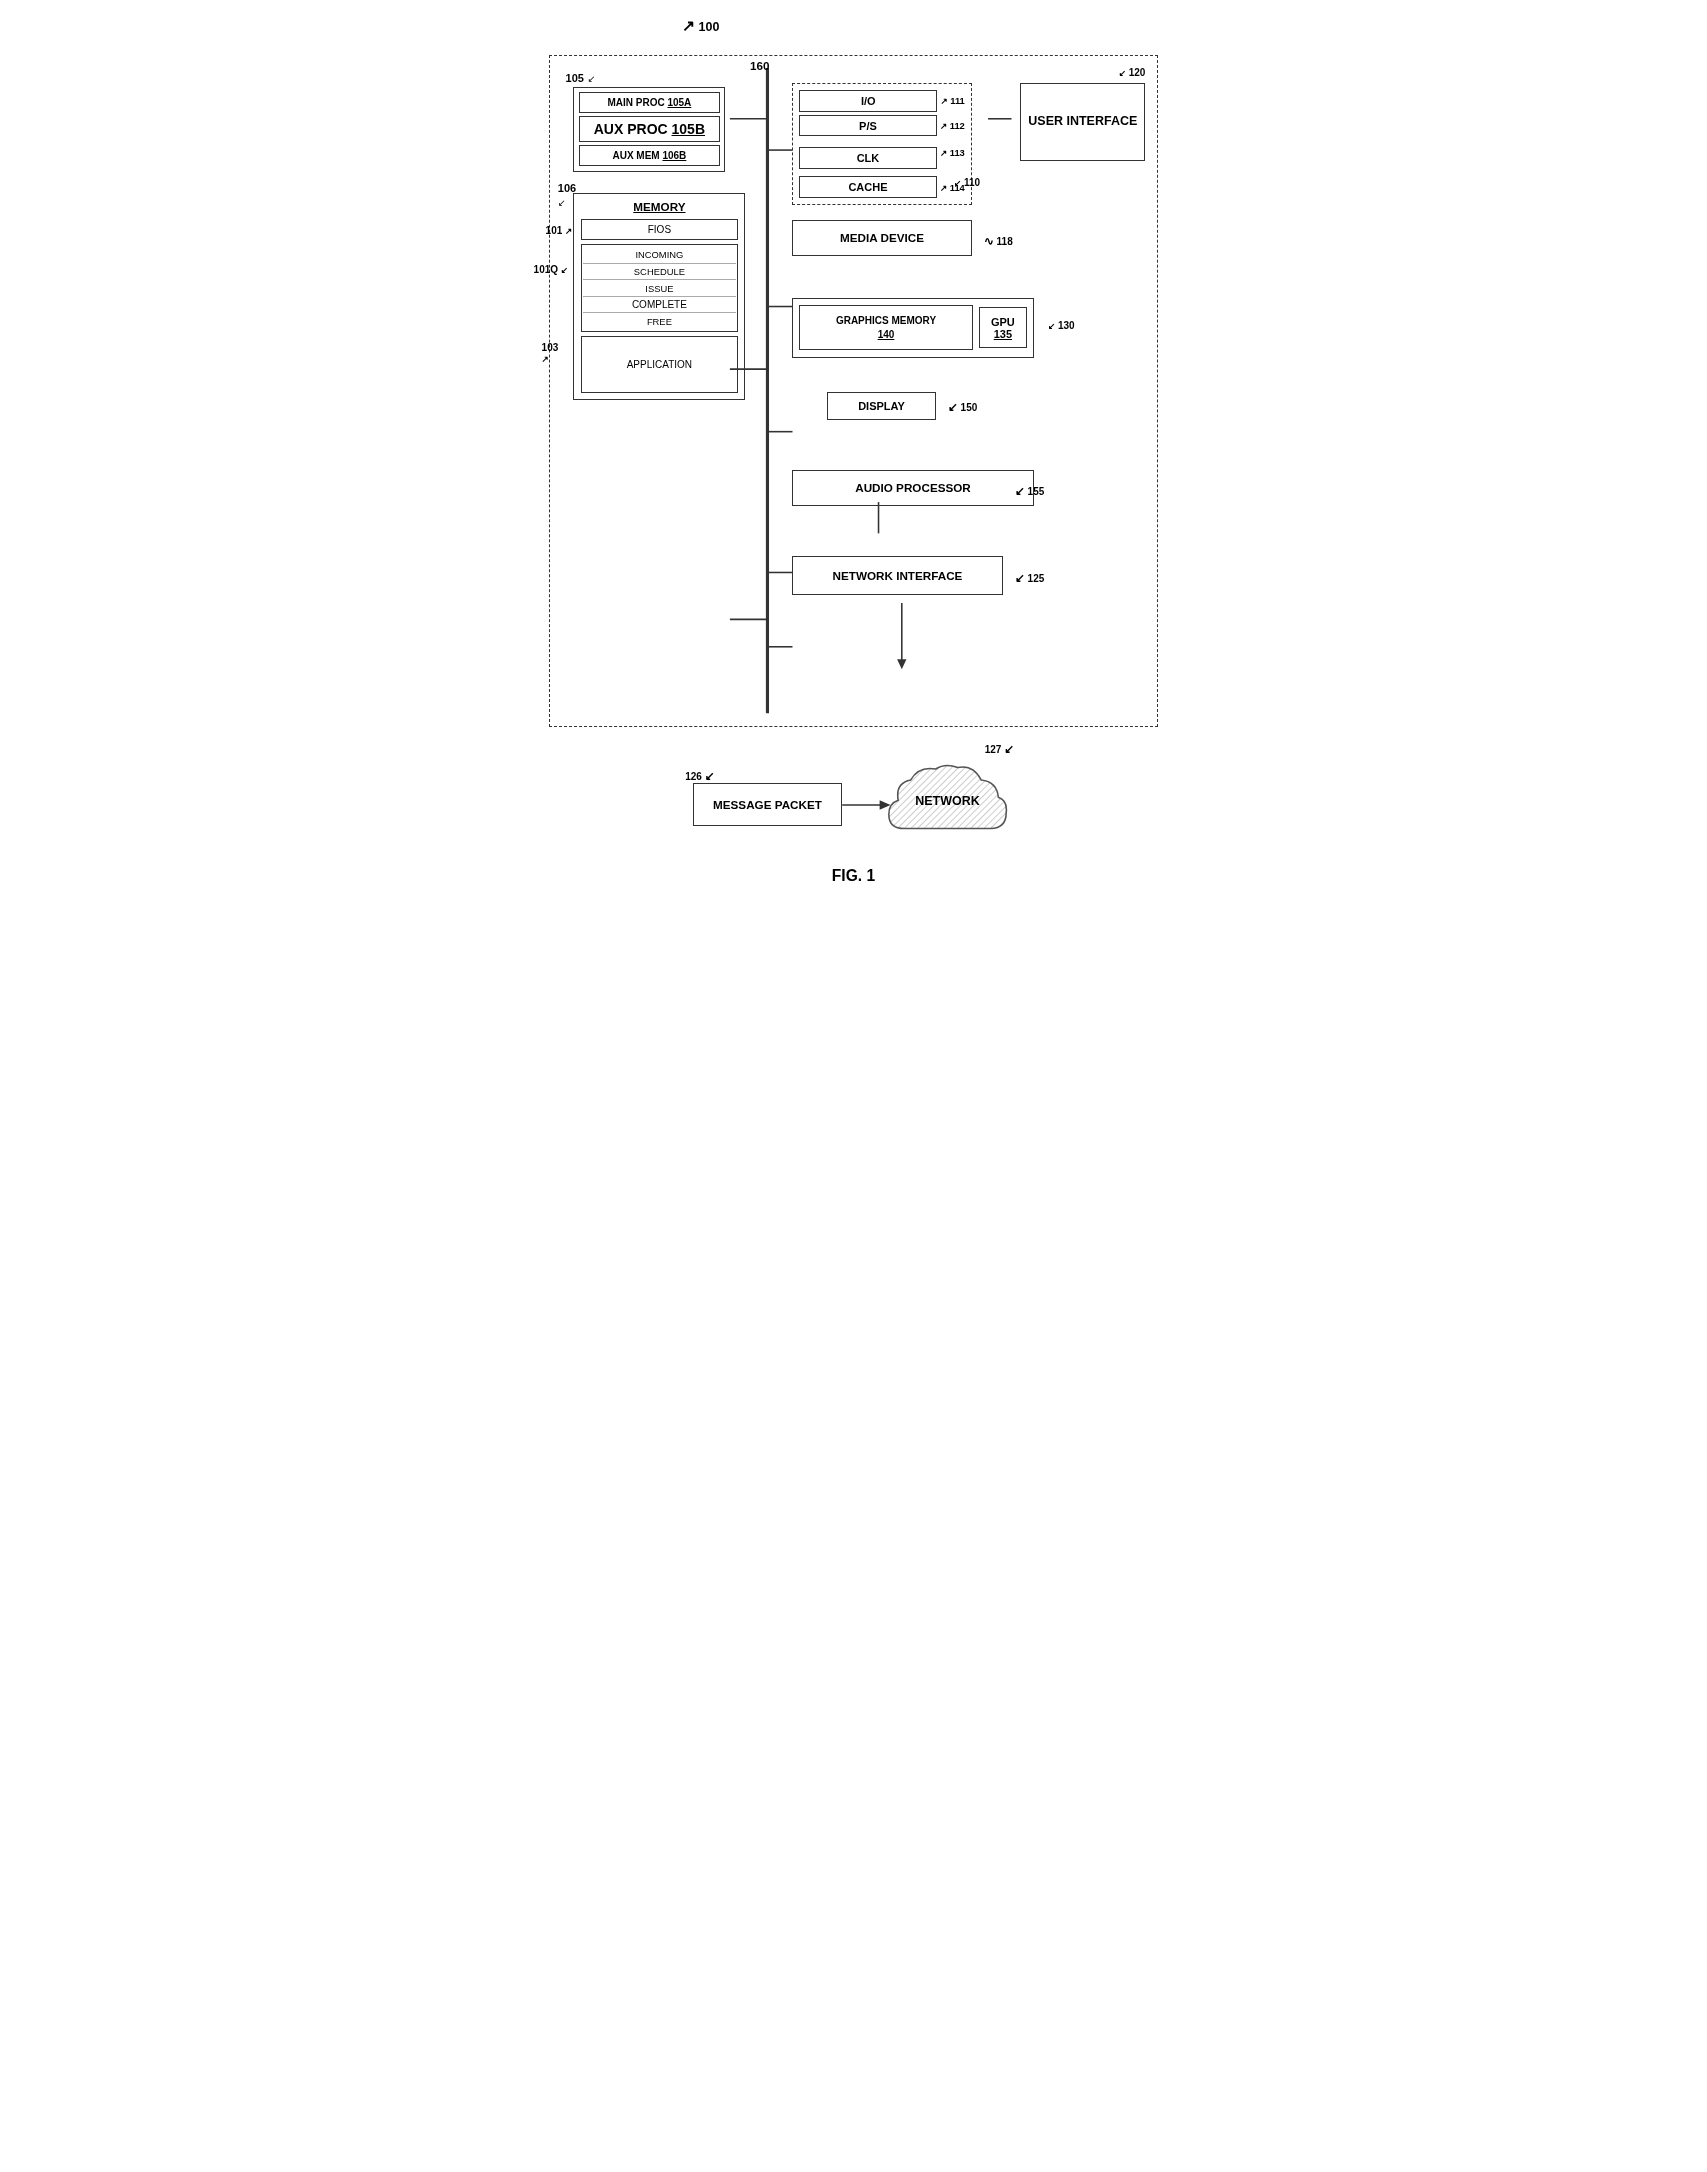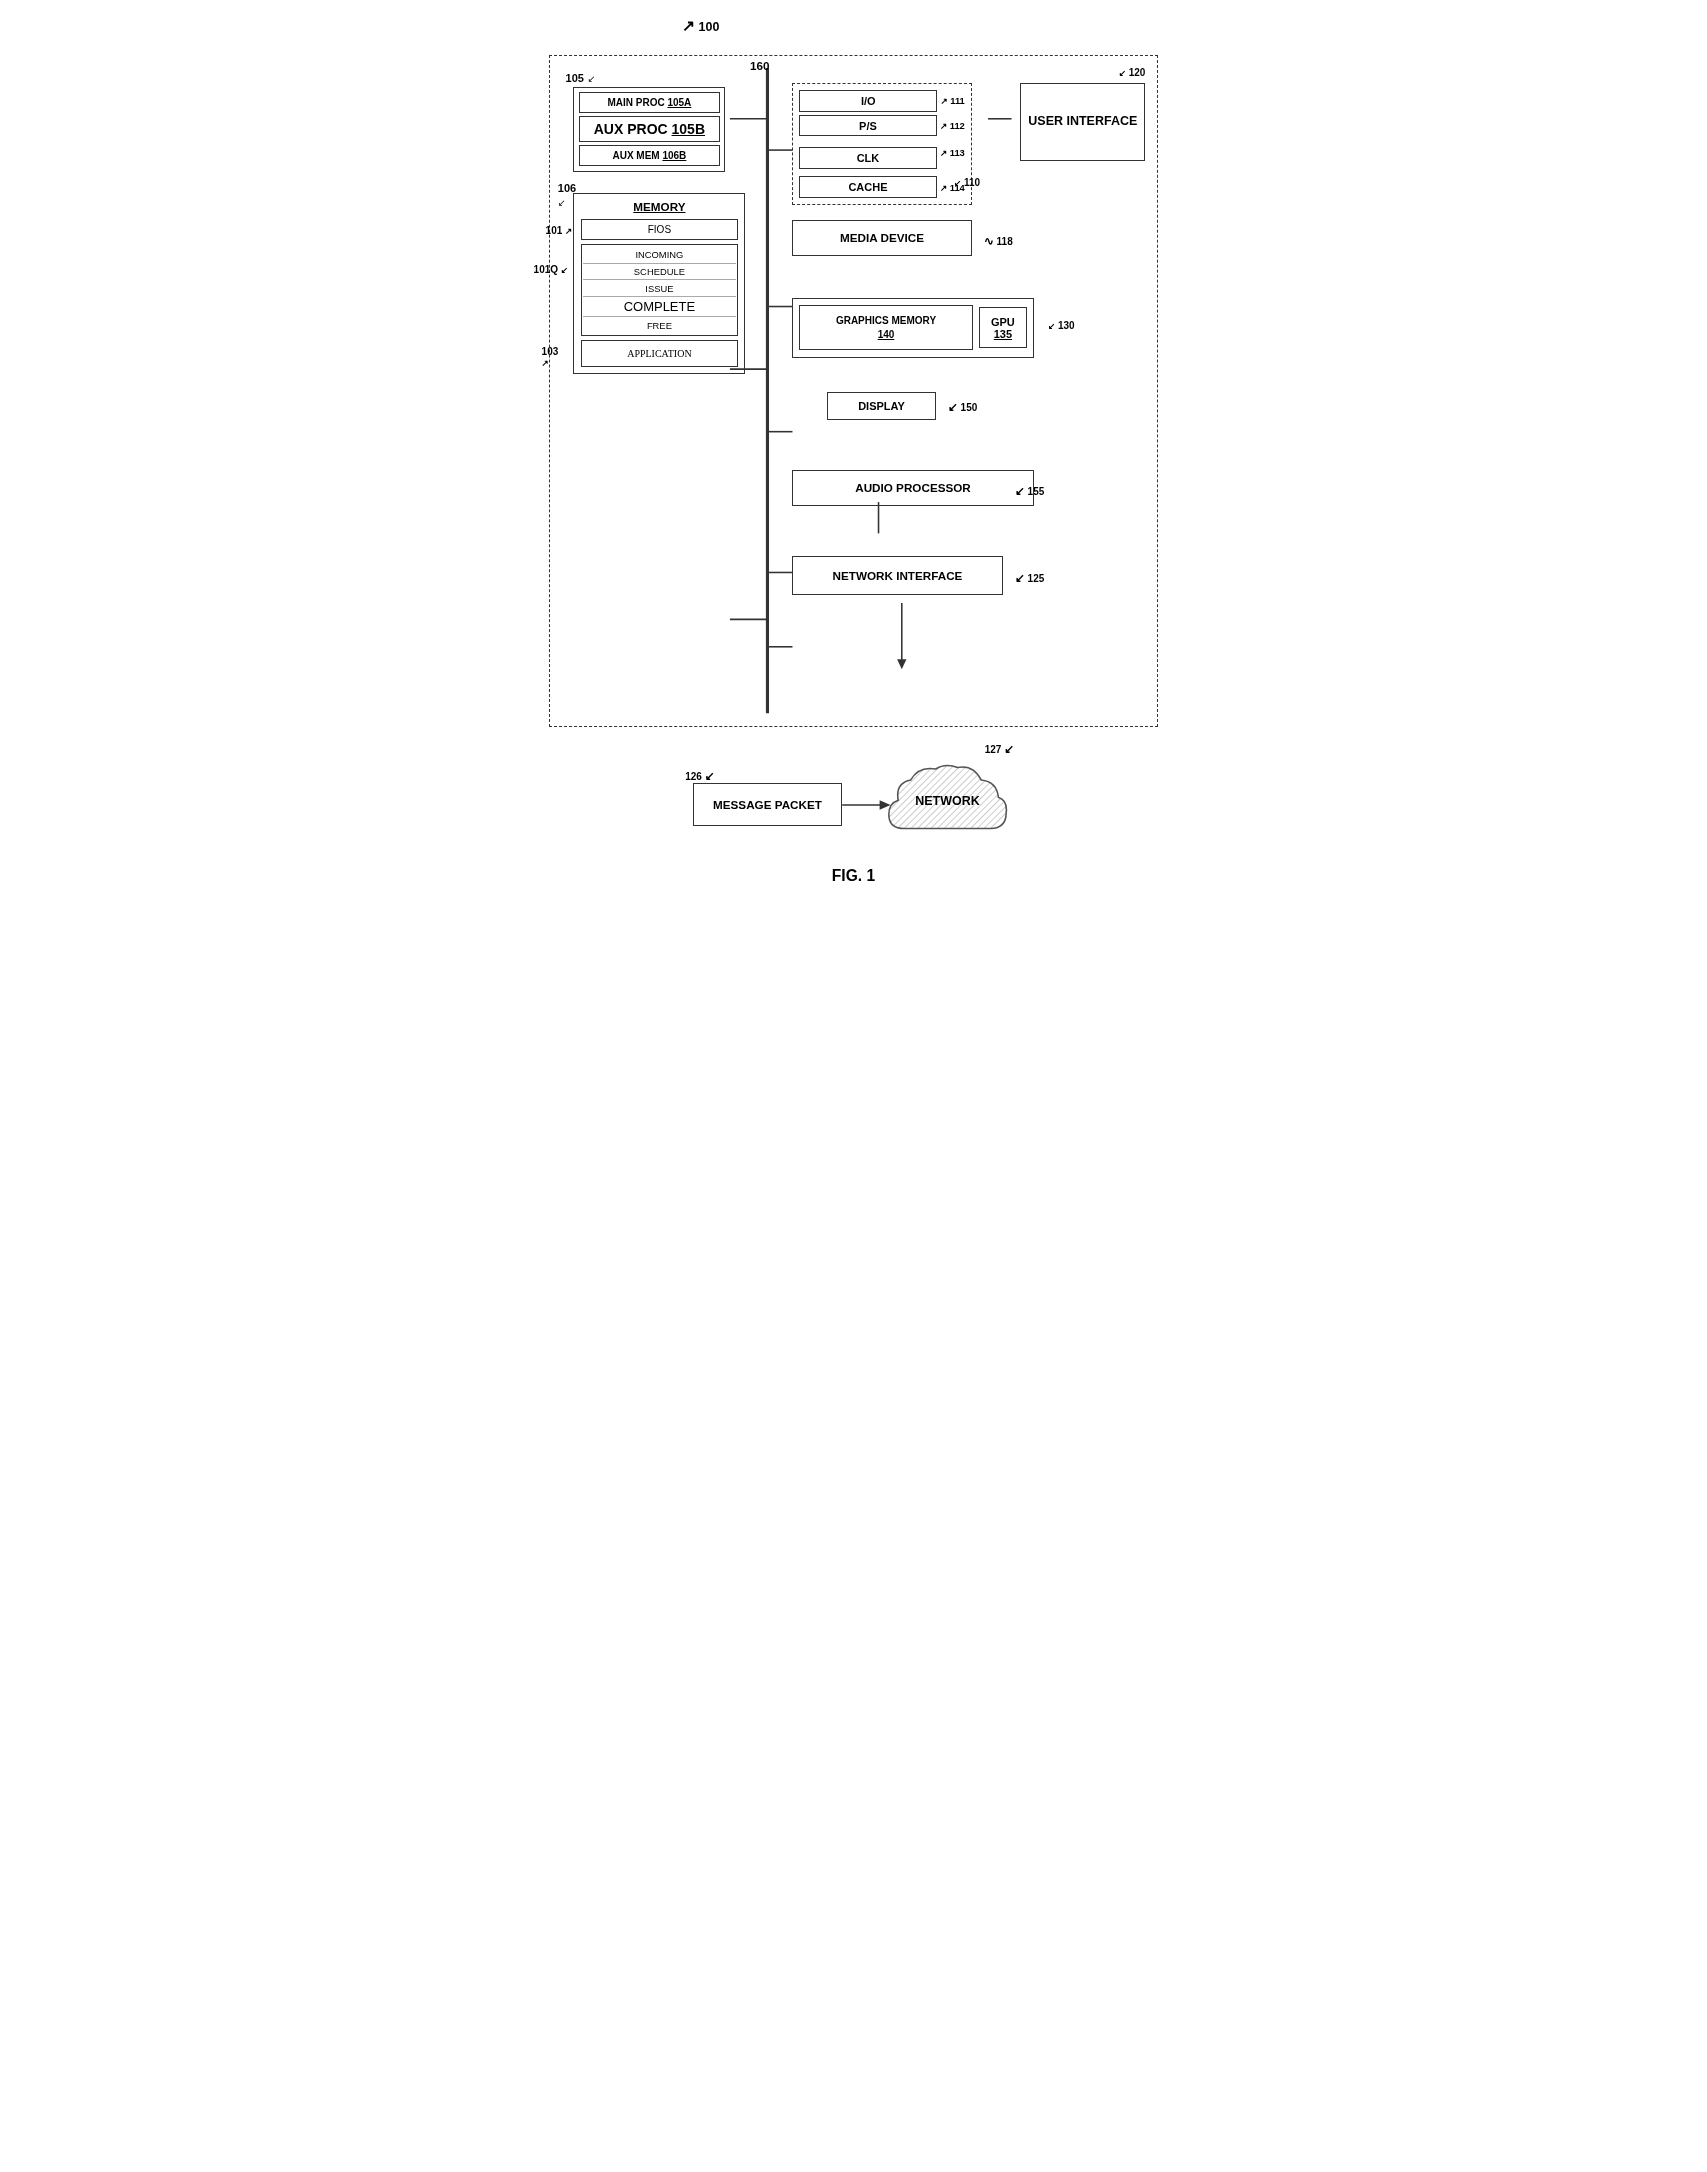--- a/index.html
+++ b/index.html
@@ -106,28 +106,28 @@
         <div style="position:absolute; left:-35px; top:6.2px; font-size:10px; font-weight:bold;">101 <span style="font-size:8.6px;">↗</span></div>
         <div style="border:1.2px solid #333; text-align:center; padding:3.9px; font-size:10px; margin-bottom:4.7px;">FIOS</div>
       </div>
 
       <div style="position:relative;">
         <div style="position:absolute; left:-47px; top:19.5px; font-size:10px; font-weight:bold;">101Q <span style="font-size:8.6px;">↙</span></div>
         <div style="border:1.2px solid #333; padding:1.6px; margin-bottom:4.7px;">
           <div style="text-align:center; padding:2.3px; font-size:9.4px; border-bottom:0.8px solid #aaa;">INCOMING</div>
           <div style="text-align:center; padding:2.3px; font-size:9.4px; border-bottom:0.8px solid #aaa;">SCHEDULE</div>
           <div style="text-align:center; padding:2.3px; font-size:9.4px; border-bottom:0.8px solid #aaa;">ISSUE</div>
-          <div style="text-align:center; padding:2.3px; font-size:13px; border-bottom:0.8px solid #aaa;">COMPLETE</div>
+          <div style="text-align:center; padding:2.3px; font-size:10px; border-bottom:0.8px solid #aaa;">COMPLETE</div>
           <div style="text-align:center; padding:2.3px; font-size:9.4px;">FREE</div>
         </div>
       </div>
 
       <div style="position:relative;">
         <div style="position:absolute; left:-39px; top:6.2px; font-size:10px; font-weight:bold;">103<br><span style="font-size:8.6px;">↗</span></div>
-        <div style="border:1.2px solid #333; text-align:center; padding:7px; font-size:10px;font-family:Liberation Serif, serif;">APPLICATION</div>
+        <div style="border:1.2px solid #333; text-align:center; padding:22px; font-size:10px;">APPLICATION</div>
       </div>
     </div>
 
 
     <div style="position:absolute; top:11.7px; right:11.7px; font-size:10px; font-weight:bold;">
       <span style="font-size:8.6px;">↙</span> <span>120</span>
     </div>
     <div style="position:absolute; top:27px; right:11.7px; width:125px; height:78px; border:1.6px solid #333; display:flex; align-items:center; justify-content:center;">
       <span style="font-size:12.5px; font-weight:bold; text-align:center; line-height:1.3;">USER INTERFACE</span>
     </div>

